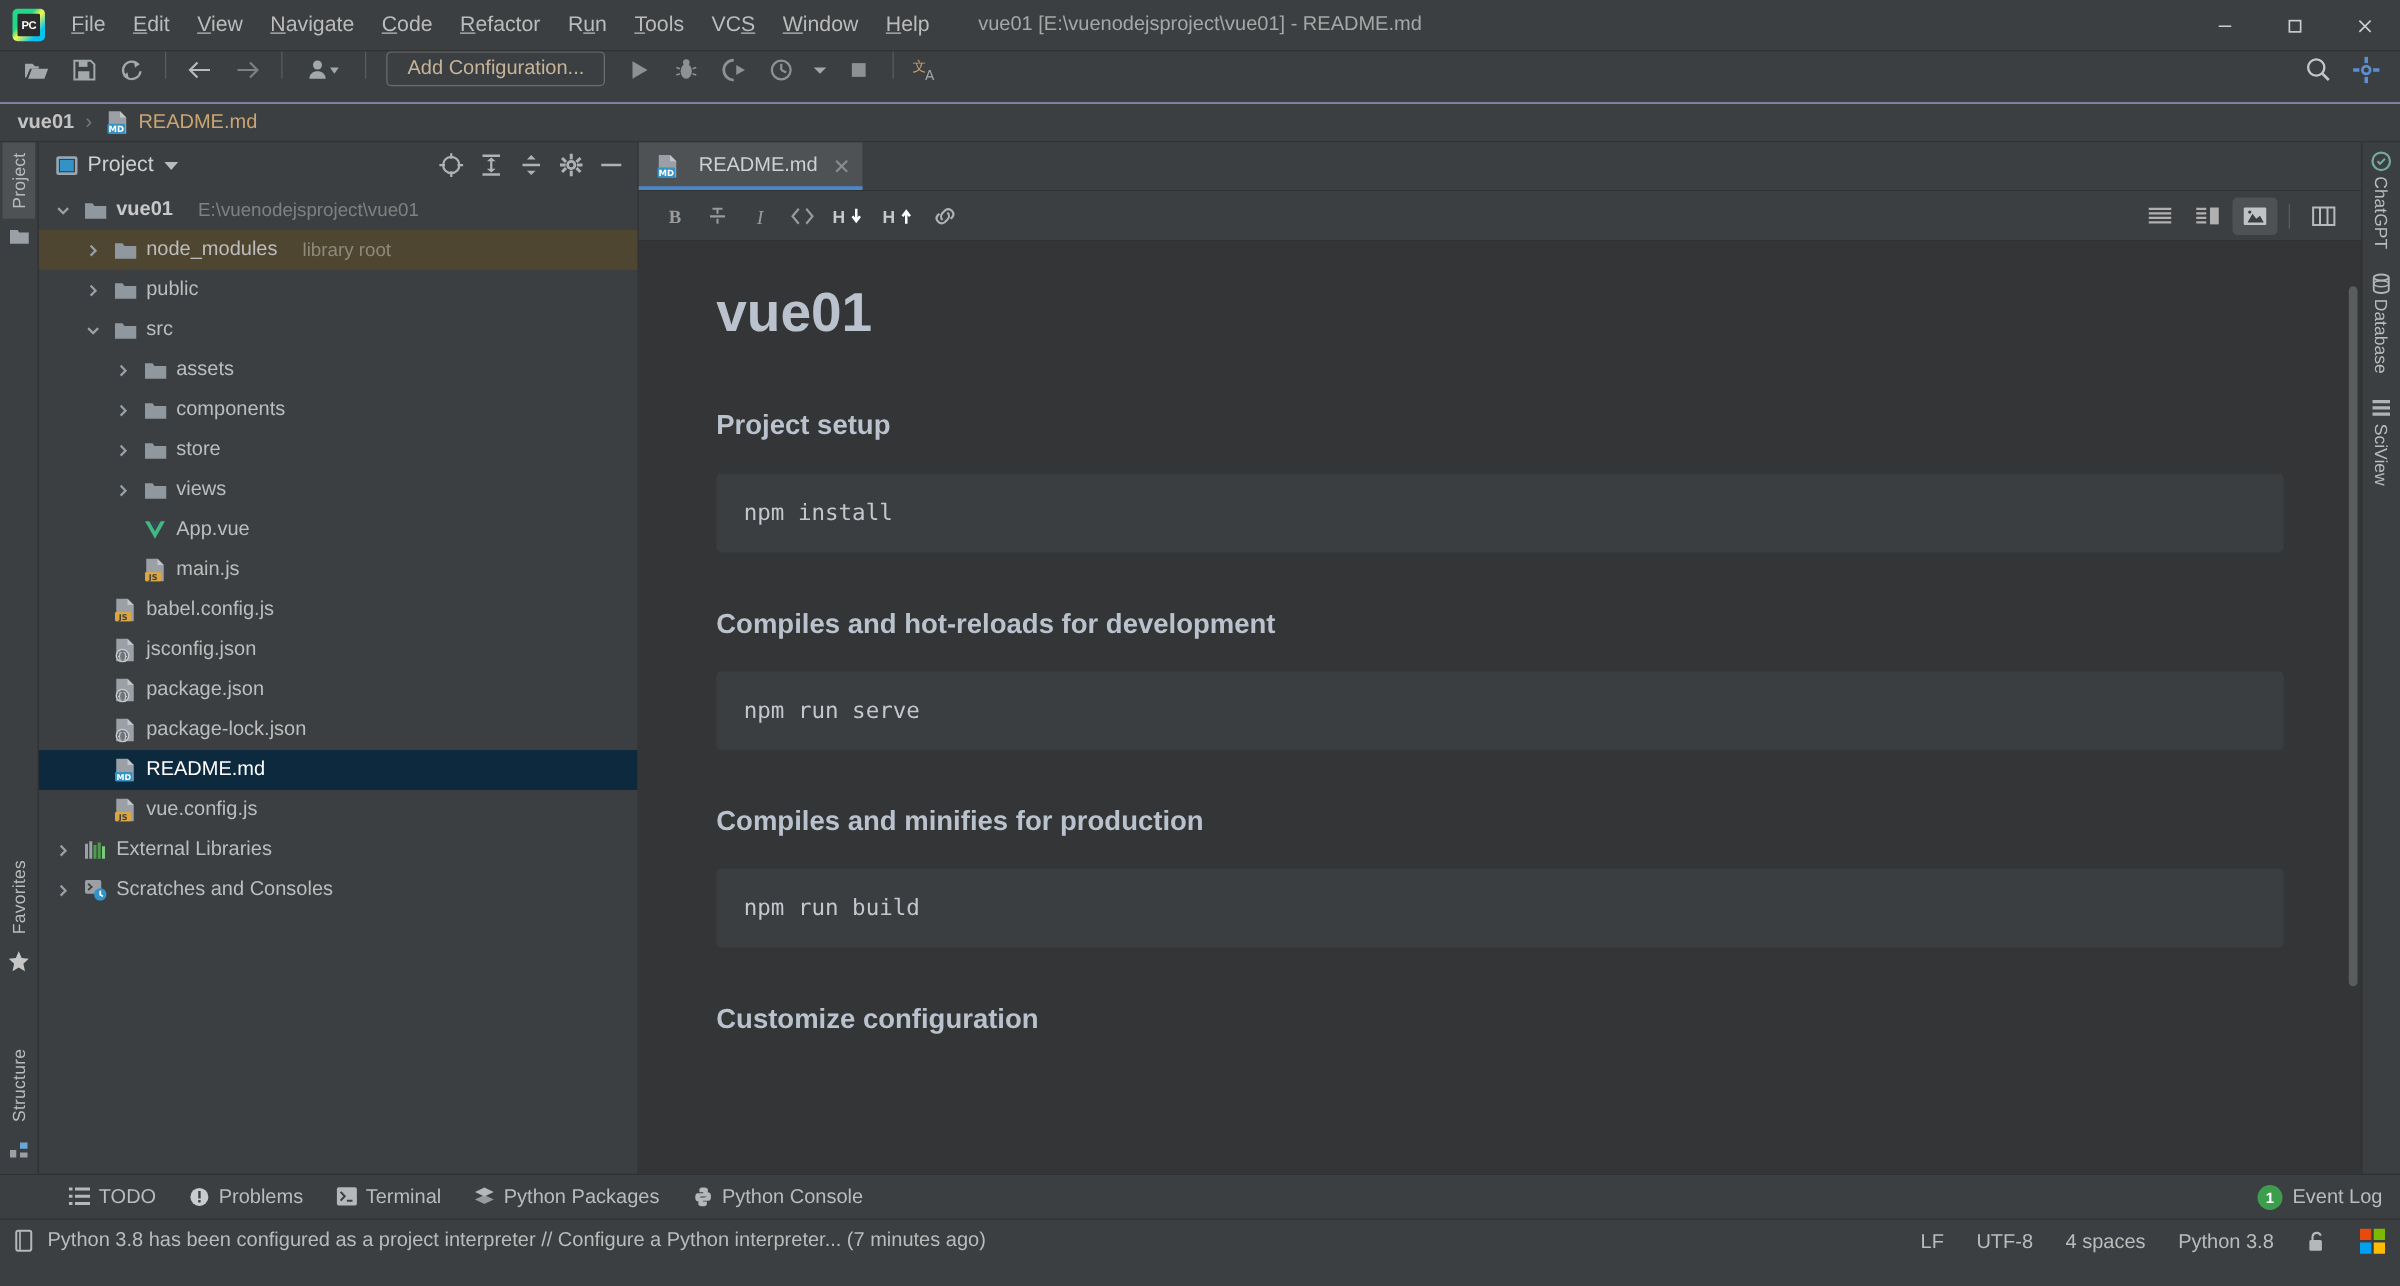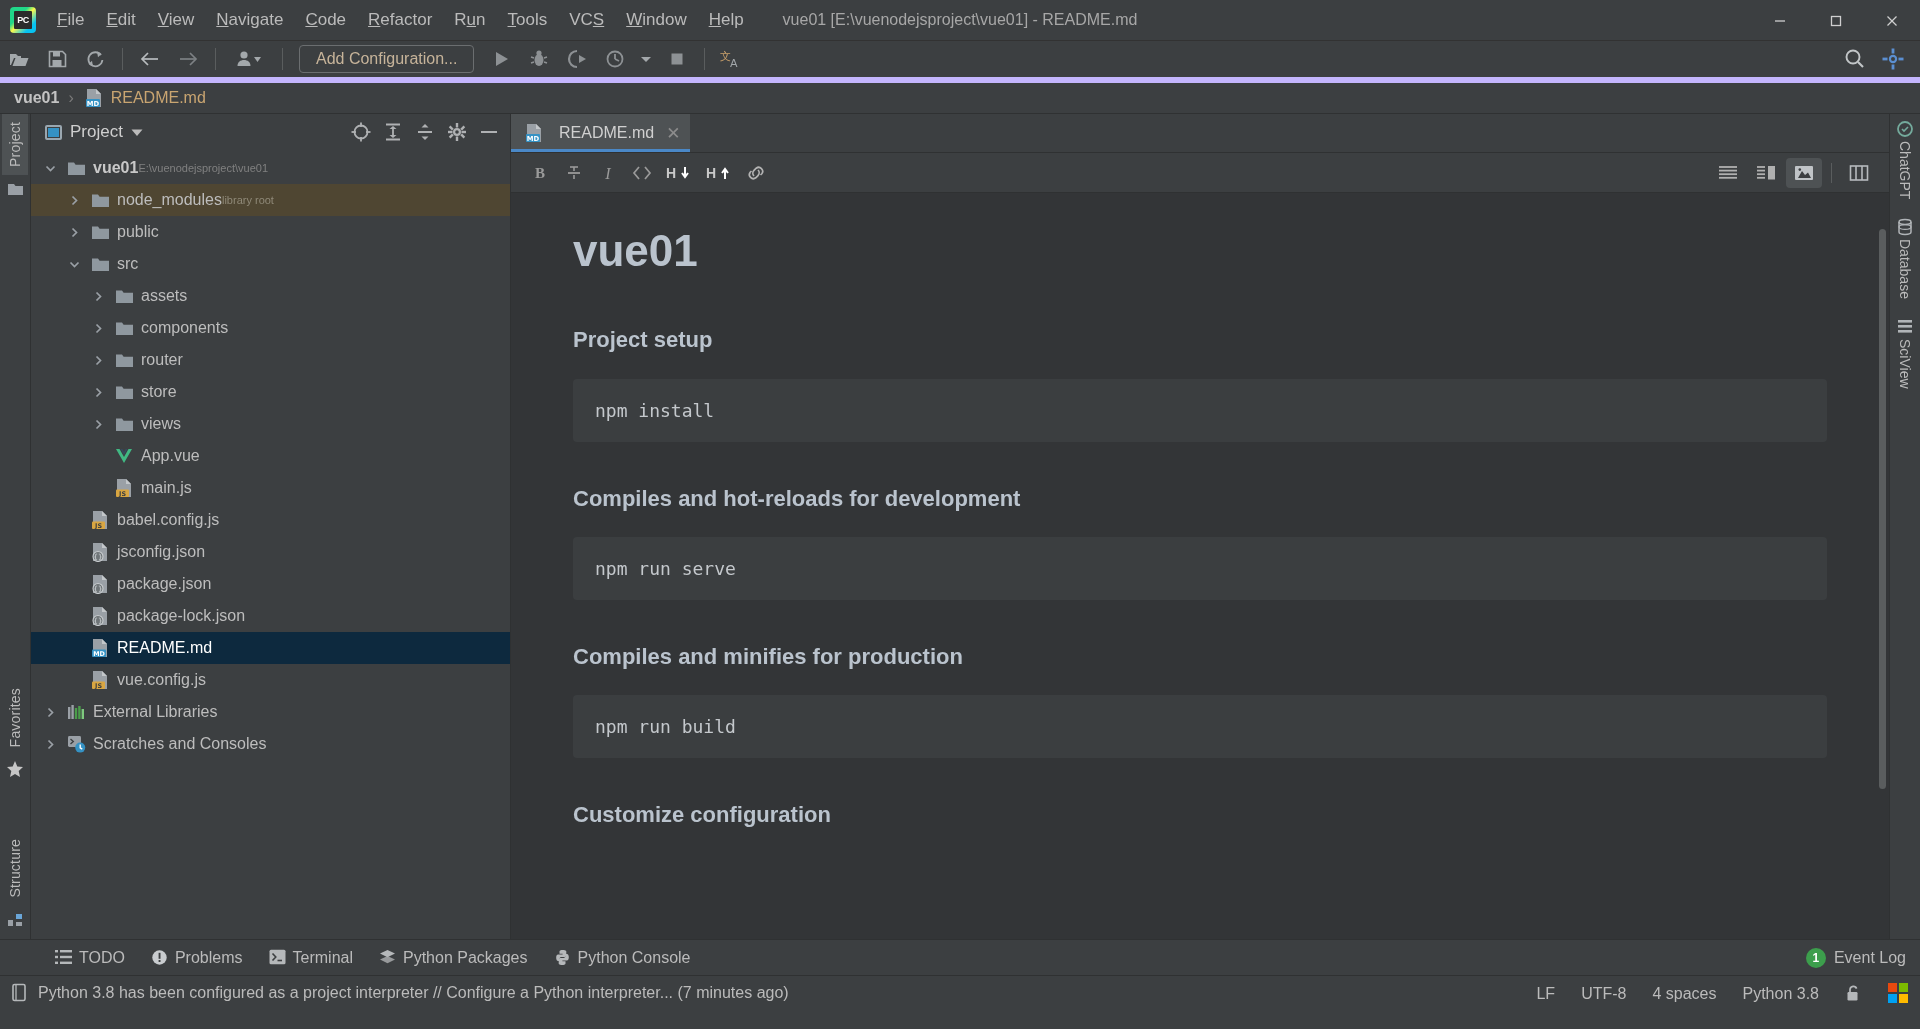--- a/index.html
+++ b/index.html
@@ -44,22 +44,22 @@
   }
   .win-btns { margin-left:auto; display:flex; height:100%; z-index:3; }
   .win-btn {
     width: 56px; height:41px; display:flex; align-items:center; justify-content:center;
     font-size: 17px; color:#cfcfcf;
   }
 
   
   .toolbar {
     height: 42px; flex: 0 0 42px; background:#3c3f41;
-    display:flex; align-items:center; 
-    border-bottom: 6px solid #c4b5fd;
+    display:flex; align-items:flex-start; padding-left: 10px;
+    border-bottom: 1px solid #c4b5fd;
   }
   .tb-btn {
     width: 34px; height: 30px; display:flex; align-items:center; justify-content:center;
     color:#aeb1b3; border-radius:3px; margin: 0 2px;
   }
   .tb-sep { width:1px; height:22px; background:#5a5d5e; margin: 0 8px; }
   .add-config {
     height: 28px; padding: 0 16px; border:1px solid #6b6e70; border-radius:4px;
     display:flex; align-items:center; font-size:16px; color:#c7b49a;
     margin: 0 8px; background:transparent;
@@ -135,21 +135,21 @@
   .row.sel { background:#0d293e; }
   .row.sel .lbl { color:#ffffff; }
   .arrow {
     width: 20px; text-align:center; color:#9aa0a6; font-size:13px; flex:0 0 20px;
     font-family:"DejaVu Sans", sans-serif;
   }
   .arrow.none { visibility:hidden; }
   .ic { width: 22px; flex:0 0 22px; display:flex; align-items:center; justify-content:center; margin-right:6px; }
   .lbl { color:#bdbdbd; }
   .lbl.bold { font-weight:bold; color:#c8c8c8; }
-  .sub { color:#808080; margin-left: 0; font-size: 11px; }
+  .sub { color:#808080; margin-left: 20px; font-size: 15px; }
   .sub.lib { color:#8f8978; }
 
   svg { display:block; }
 
   
   .editor { flex:1 1 auto; display:flex; flex-direction:column; min-width:0; background:#3c3f41; }
   .tabs {
     height: 39px; flex:0 0 39px; background:#3c3f41; display:flex; align-items:flex-end;
     border-bottom: 1px solid #2f3132;
   }
@@ -564,33 +564,20 @@
             <span class="arrow">
               <svg width="11" height="11" viewBox="0 0 11 11">
                 <polyline points="3.5,1.5 7.5,5.5 3.5,9.5" fill="none" stroke="#9aa0a6" stroke-width="1.7"></polyline>
               </svg>
             </span>
             <span class="ic">
               <svg width="19" height="17" viewBox="0 0 19 17">
                 <path d="M1 2.5h6l1.6 2.2H18V15H1z" fill="#8f989f"></path>
               </svg>
             </span>
-            <span class="lbl">router</span>
-          </div>
-          <div class="row" style="padding-left: 62px;">
-            <span class="arrow">
-              <svg width="11" height="11" viewBox="0 0 11 11">
-                <polyline points="3.5,1.5 7.5,5.5 3.5,9.5" fill="none" stroke="#9aa0a6" stroke-width="1.7"></polyline>
-              </svg>
-            </span>
-            <span class="ic">
-              <svg width="19" height="17" viewBox="0 0 19 17">
-                <path d="M1 2.5h6l1.6 2.2H18V15H1z" fill="#8f989f"></path>
-              </svg>
-            </span>
             <span class="lbl">store</span>
           </div>
           <div class="row" style="padding-left: 62px;">
             <span class="arrow">
               <svg width="11" height="11" viewBox="0 0 11 11">
                 <polyline points="3.5,1.5 7.5,5.5 3.5,9.5" fill="none" stroke="#9aa0a6" stroke-width="1.7"></polyline>
               </svg>
             </span>
             <span class="ic">
               <svg width="19" height="17" viewBox="0 0 19 17">

